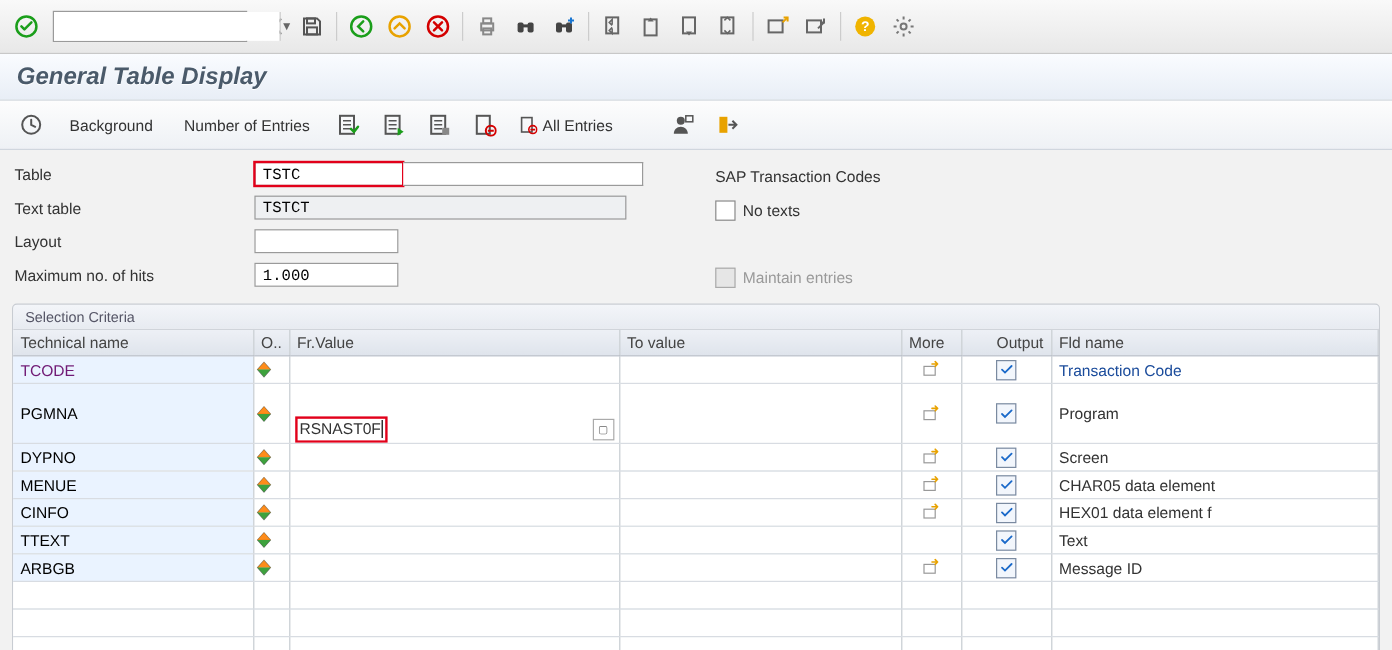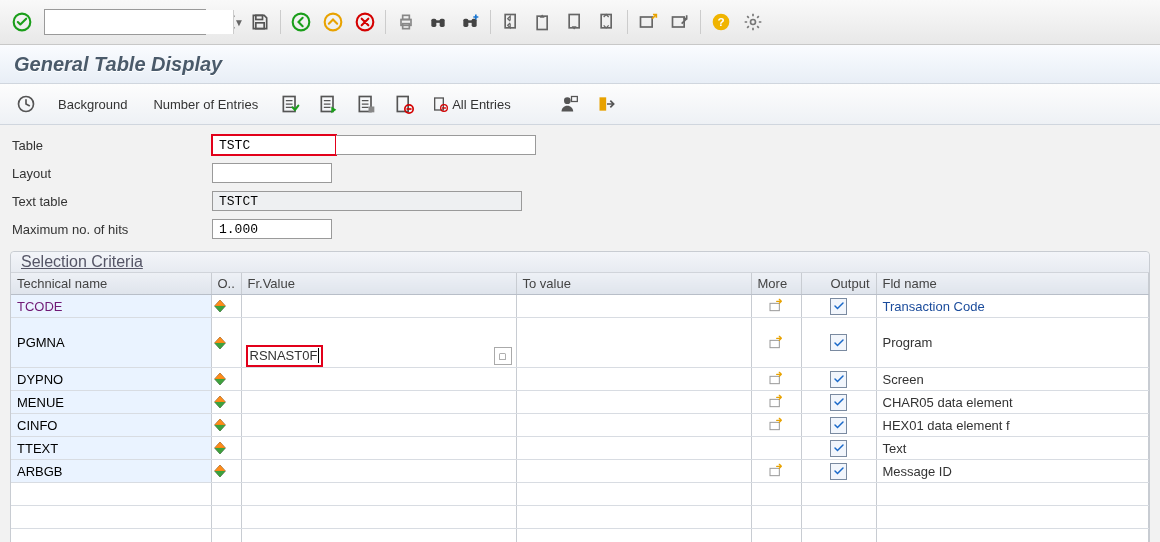--- a/index.html
+++ b/index.html
@@ -127,22 +127,22 @@
     padding-top: 20px;
   }
   .group-title {
     position: absolute;
     top: 0; left: 0; right: 0;
     height: 20px;
     background: linear-gradient(#f3f5f9, #e7ebf1);
     border-bottom: 1px solid #d0d4da;
     border-radius: 4px 4px 0 0;
     padding-left: 10px;
-    font-size: 16px; color: #556;
-    display: flex; align-items: center; text-decoration: underline;
+    font-size: 12px; color: #556;
+    display: flex; align-items: center;
   }
 
   
   .sel-table { width: 100%; border-collapse: collapse; table-layout: fixed; }
   .sel-table th, .sel-table td {
     border-right: 1px solid #c8ccd2;
     border-bottom: 1px solid #d8dce2;
     height: 22px;
     padding: 0 6px;
     text-align: left;
@@ -416,33 +416,47 @@
 </div>
 
 <div class="form-area">
   <div class="form-col">
     <div class="form-row">
       <div class="form-label">Table</div>
       <input class="form-input w-pri highlight-red" style="font-family: &quot;Courier New&quot;, monospace;" value="TSTC">
       <input class="form-input w-ext" value="" style="">
     </div>
     <div class="form-row">
+      <div class="form-label">Text table</div>
+      <input class="form-input readonly" readonly="" style="width: 310px; font-family: &quot;Courier New&quot;, monospace;" value="TSTCT">
+    </div>
+    <div class="form-row">
       <div class="form-label">Layout</div>
       <input class="form-input w-120" value="" style="">
-    </div>
-    <div class="form-row">
-      <div class="form-label">Text table</div>
-      <input class="form-input readonly" readonly="" style="width: 310px; font-family: &quot;Courier New&quot;, monospace;" value="TSTCT">
     </div>
     <div class="form-row">
       <div class="form-label">Maximum no. of hits</div>
       <input class="form-input w-120" style="font-family: &quot;Courier New&quot;, monospace;" value="1.000">
     </div>
   </div>
 
+  <div class="form-col" style="padding-top:2px;">
+    <div class="form-row">
+      <span class="static-text">SAP Transaction Codes</span>
+    </div>
+    <div class="form-row">
+      <span class="chk"></span>
+      <span>No texts</span>
+    </div>
+    <div class="form-row"></div>
+    <div class="form-row" style="color:#9a9a9a;">
+      <span class="chk disabled"></span>
+      <span>Maintain entries</span>
+    </div>
+  </div>
 </div>
 
 <div class="group-box">
   <div class="group-title">Selection Criteria</div>
 
   <table class="sel-table">
     <colgroup>
       <col class="col-tech">
         <col class="col-op">
         <col class="col-frv">

